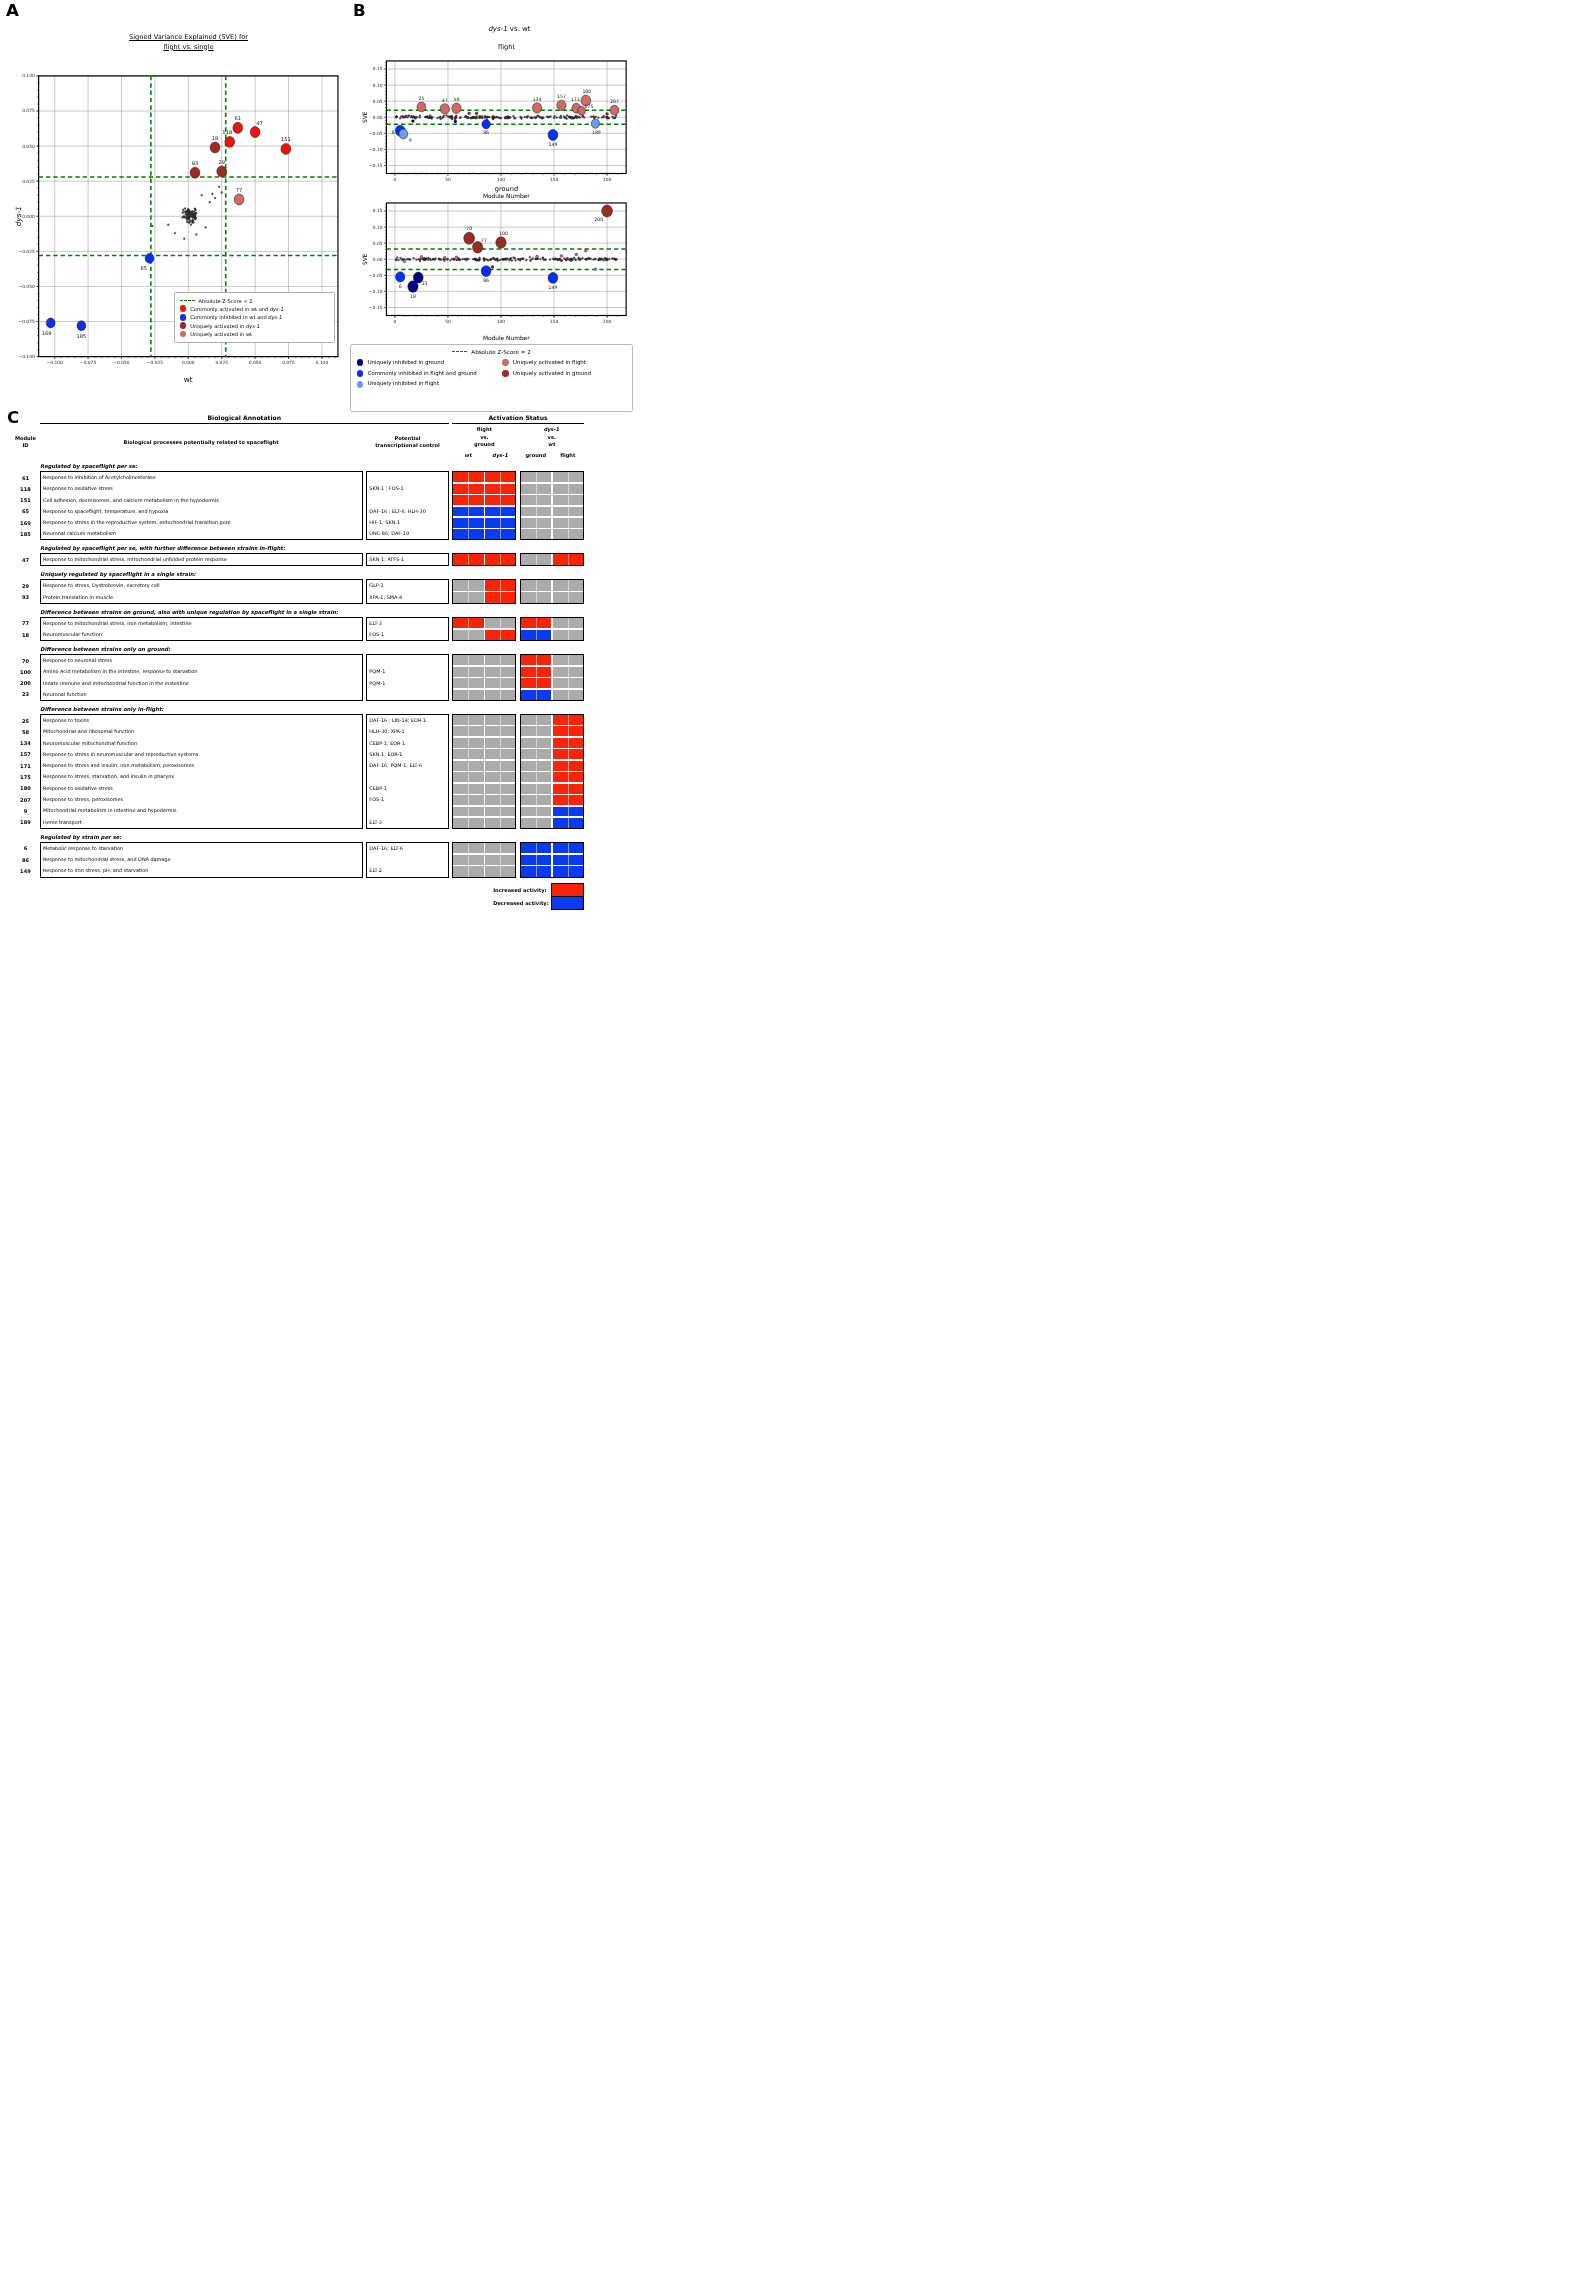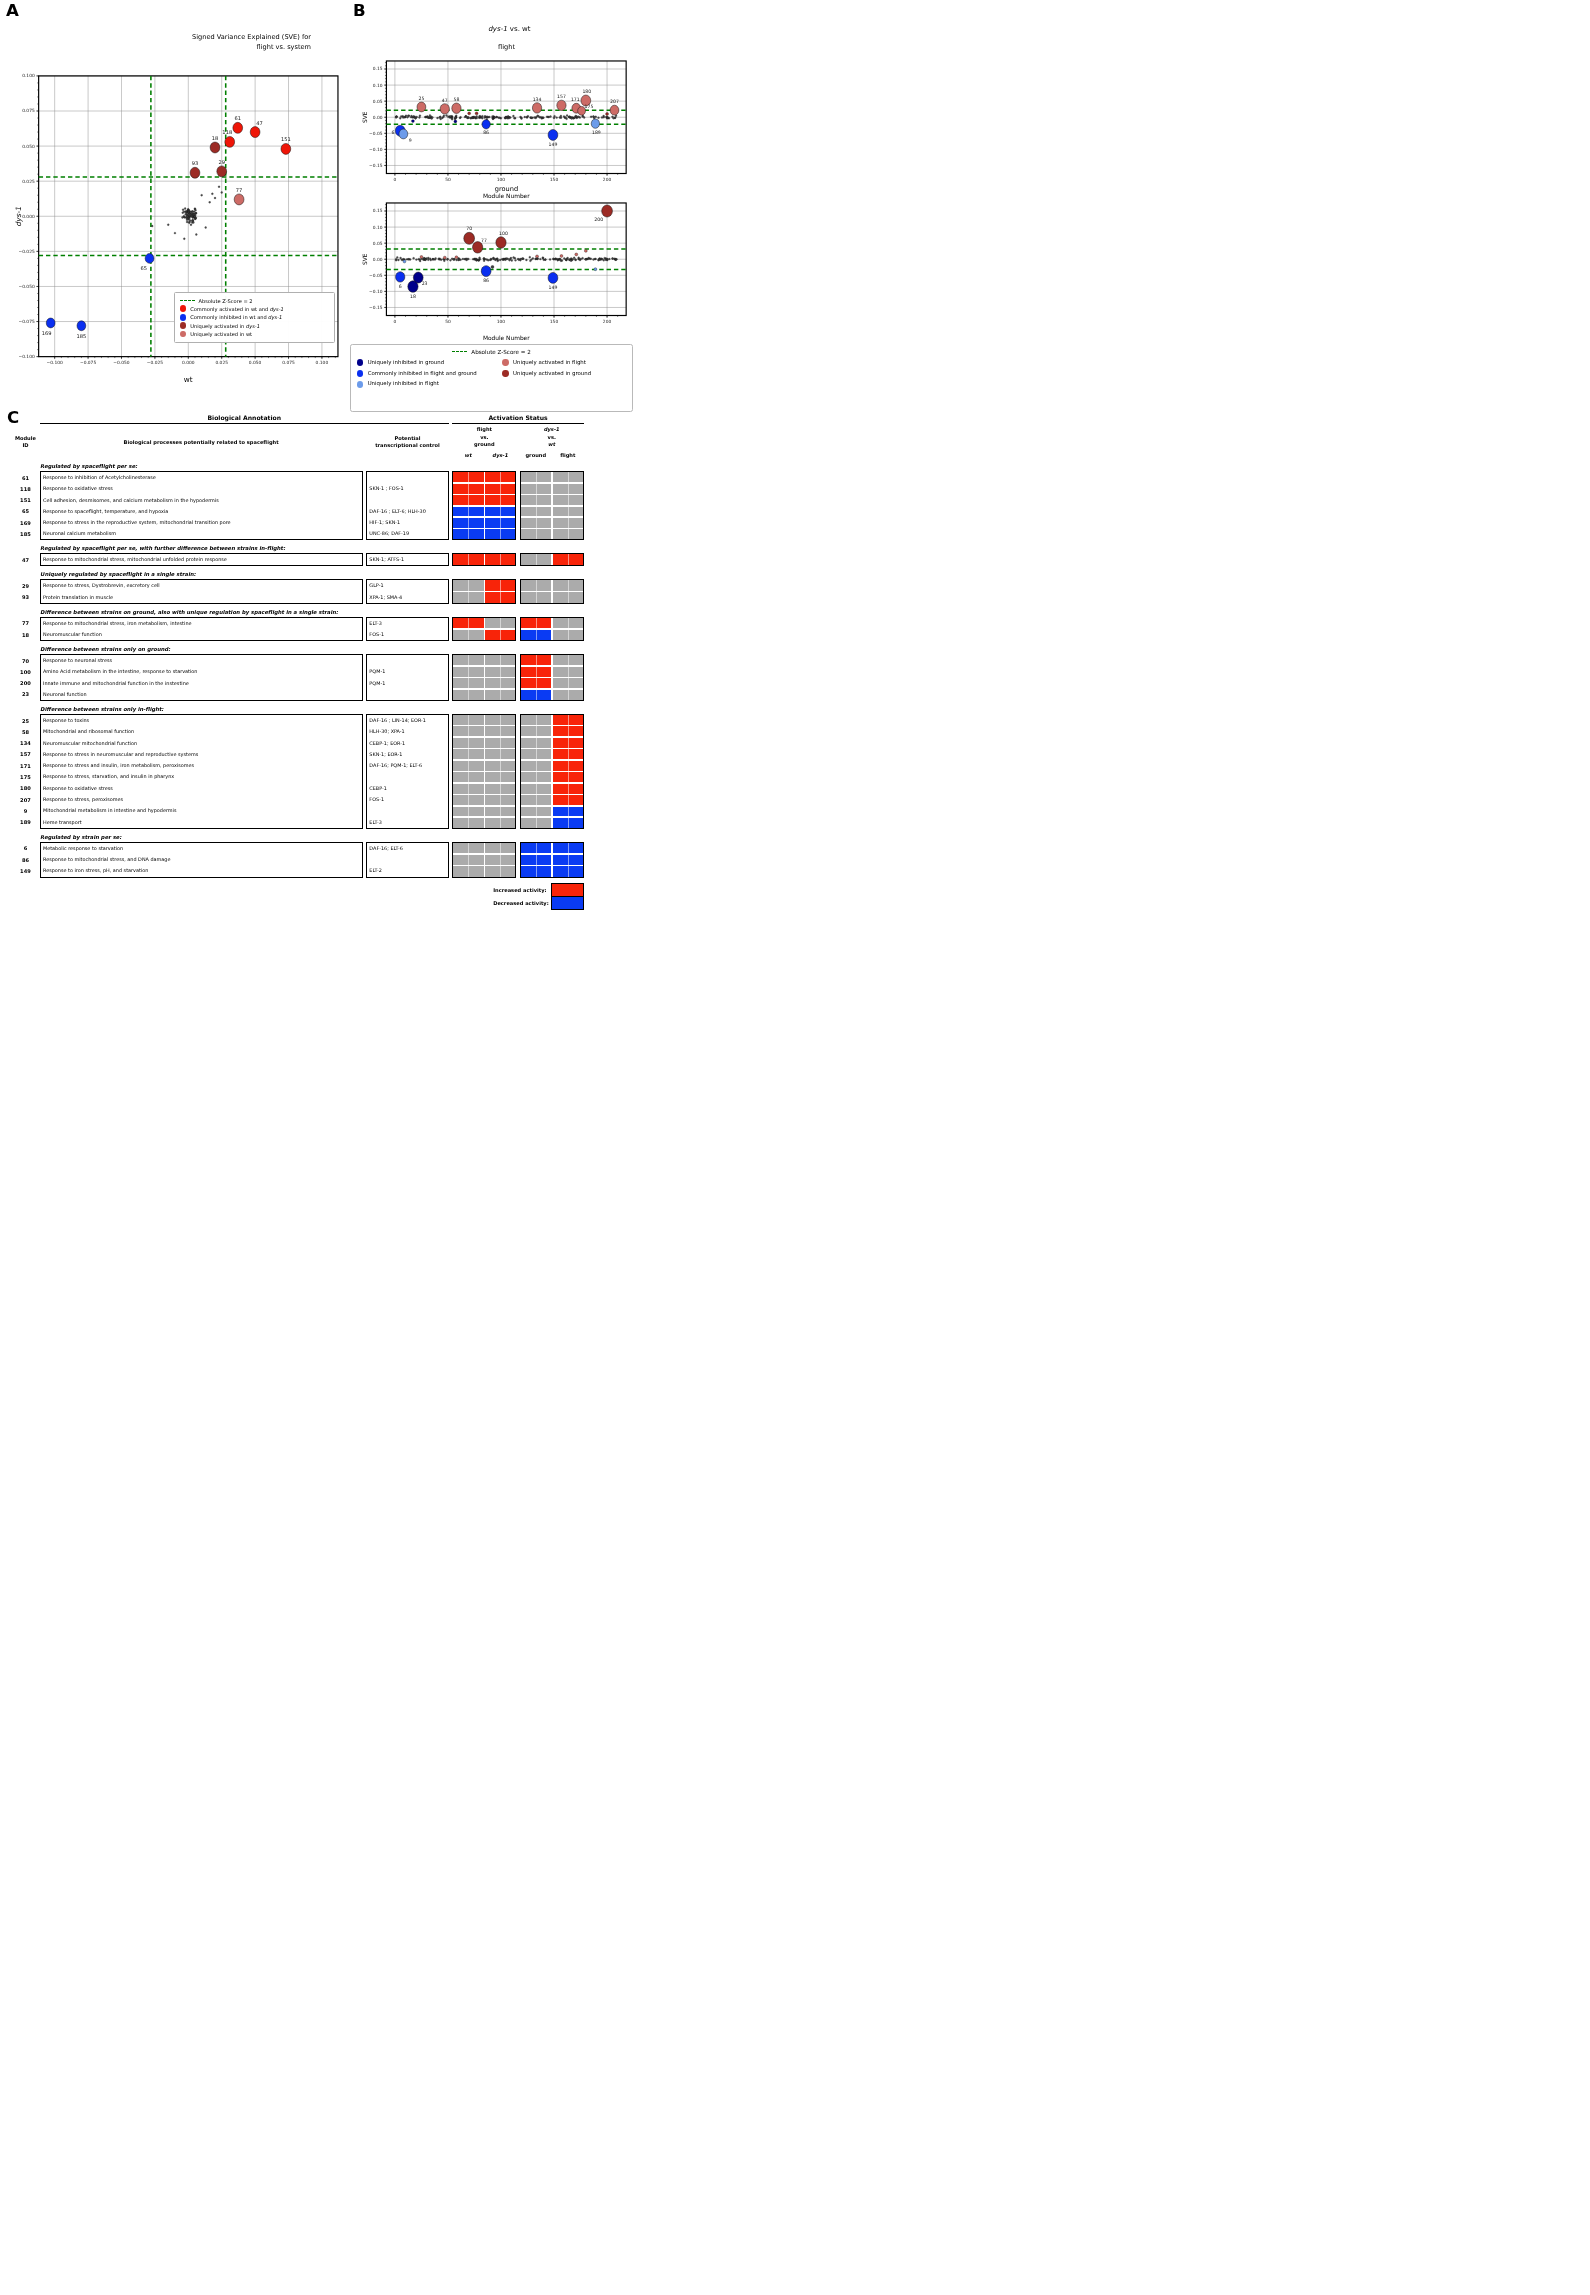--- a/index.html
+++ b/index.html
@@ -2,21 +2,21 @@
 <html style="font-size:7.8px"><head>
 <meta charset="utf-8">
 <style>
   html,body{margin:0;padding:0;background:#ffffff;}
   body{font-family:"DejaVu Sans","Liberation Sans",sans-serif;color:#000;}
   #page{position:relative;width:636px;height:918px;background:#fff;overflow:hidden;}
   .pletter{position:absolute;font-size:16.6px;font-weight:700;line-height:1;}
   .it{font-style:italic;}
   .chart-mount{position:absolute;}
   .chart-mount svg{display:block;}
-  .a-title{position:absolute;left:66px;top:33px;width:245px;text-align:right;font-size:6.6px;line-height:1.45;}
+  .a-title{position:absolute;left:66px;top:33px;width:245px;text-align:center;font-size:6.6px;line-height:1.45;text-decoration:underline;}
   .b-title{position:absolute;left:387px;top:25.4px;width:245px;text-align:center;font-size:7px;}
   .b-subtitle{position:absolute;width:245px;text-align:center;font-size:6.6px;}
   
   .legend-a{position:absolute;left:174px;top:292px;width:161px;background:rgba(255,255,255,.97);
             border:0.7px solid #b0b0b0;border-radius:1.5px;padding:3.4px 4.9px;box-sizing:border-box;}
   .legend-a .lrow{display:flex;align-items:center;gap:3.9px;font-size:5.1px;margin:1.5px 0;white-space:nowrap;}
   .legend-b{position:absolute;left:350px;top:344px;width:283px;height:68px;background:#fff;
             border:1px solid #b9b9b9;border-radius:2.4px;box-sizing:border-box;padding:3.9px 5.9px;}
   .legend-b .ltop{display:flex;justify-content:center;align-items:center;gap:4.4px;font-size:5.6px;margin-bottom:3.9px;}
   .legend-b .lcols{display:flex;}
@@ -60,21 +60,21 @@
 <body>
 
 <div id="page">
 
   <div class="pletter" style="left:5.9px;top:2.9px;">A</div>
   <div class="pletter" style="left:353px;top:2.9px;">B</div>
   <div class="pletter" style="left:6.9px;top:410px;">C</div>
 
   <div class="a-title">
     <div>Signed Variance Explained (SVE) for</div>
-    <div>flight vs. system</div>
+    <div>flight vs. single</div>
   </div>
   <div id="chartA" class="chart-mount" style="left:13.7px;top:72px;width:331px;height:313px;">
       <svg viewBox="0 0 676 640" width="331" height="313">
         <g>
           <line x1="82.78571428571428" x2="82.78571428571428" y1="8" y2="582" stroke="#8f8f8f" stroke-width="1"></line>
           <line x1="151.08928571428572" x2="151.08928571428572" y1="8" y2="582" stroke="#8f8f8f" stroke-width="1"></line>
           <line x1="219.39285714285714" x2="219.39285714285714" y1="8" y2="582" stroke="#8f8f8f" stroke-width="1"></line>
           <line x1="287.69642857142856" x2="287.69642857142856" y1="8" y2="582" stroke="#8f8f8f" stroke-width="1"></line>
           <line x1="356" x2="356" y1="8" y2="582" stroke="#8f8f8f" stroke-width="1"></line>
           <line x1="424.30357142857144" x2="424.30357142857144" y1="8" y2="582" stroke="#8f8f8f" stroke-width="1"></line>

